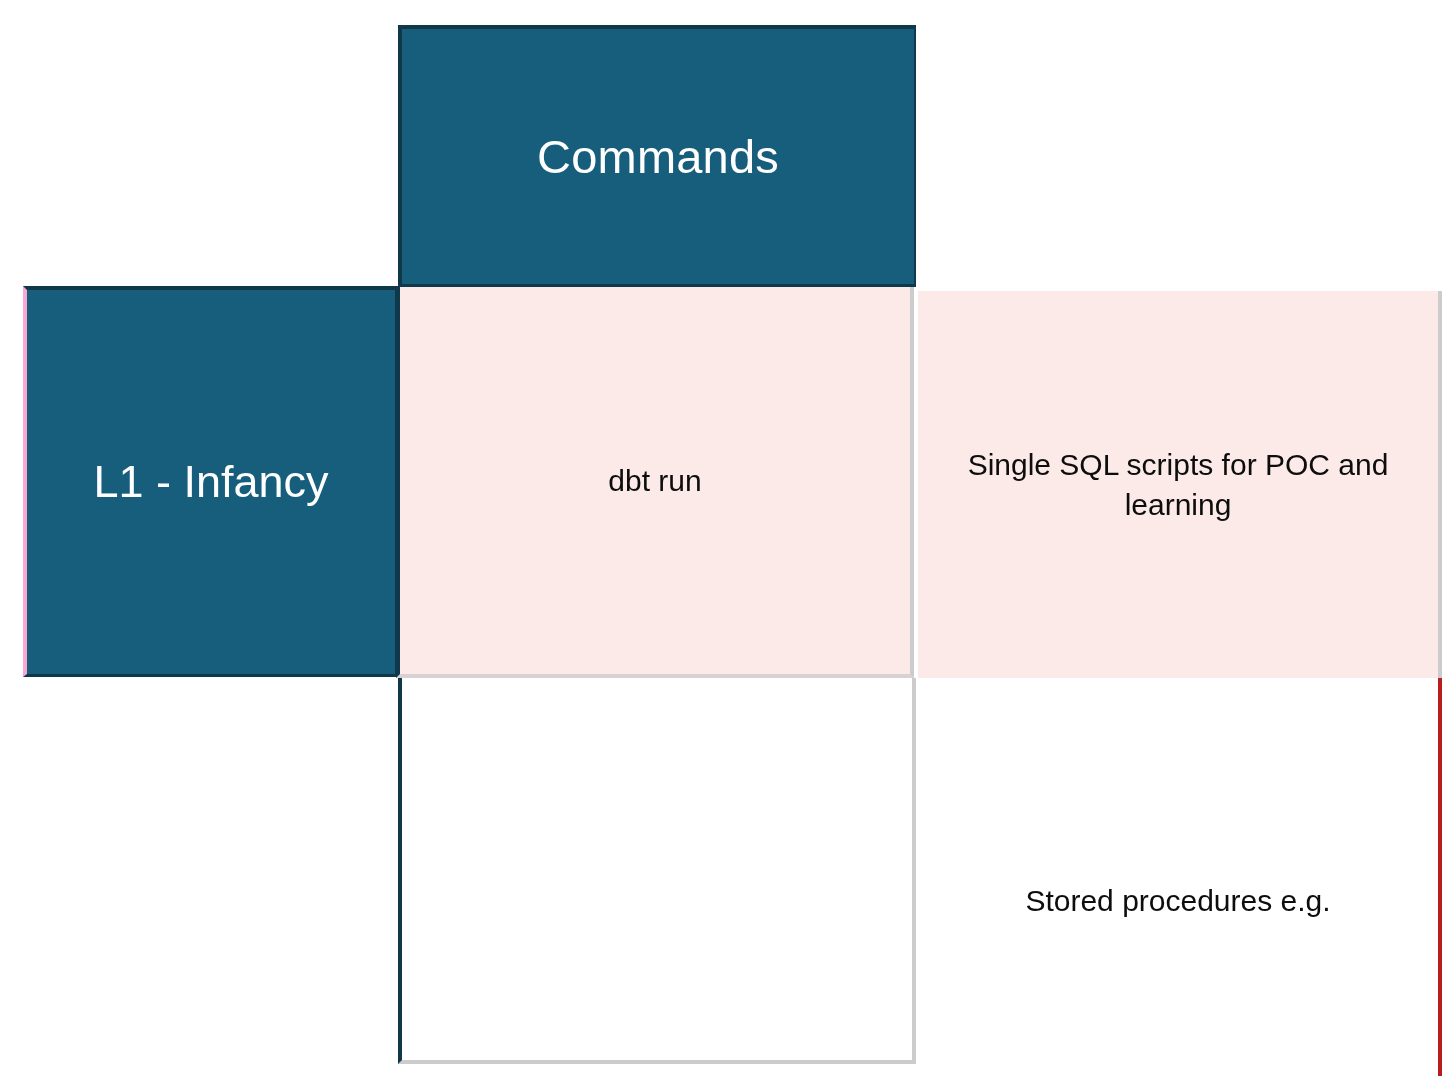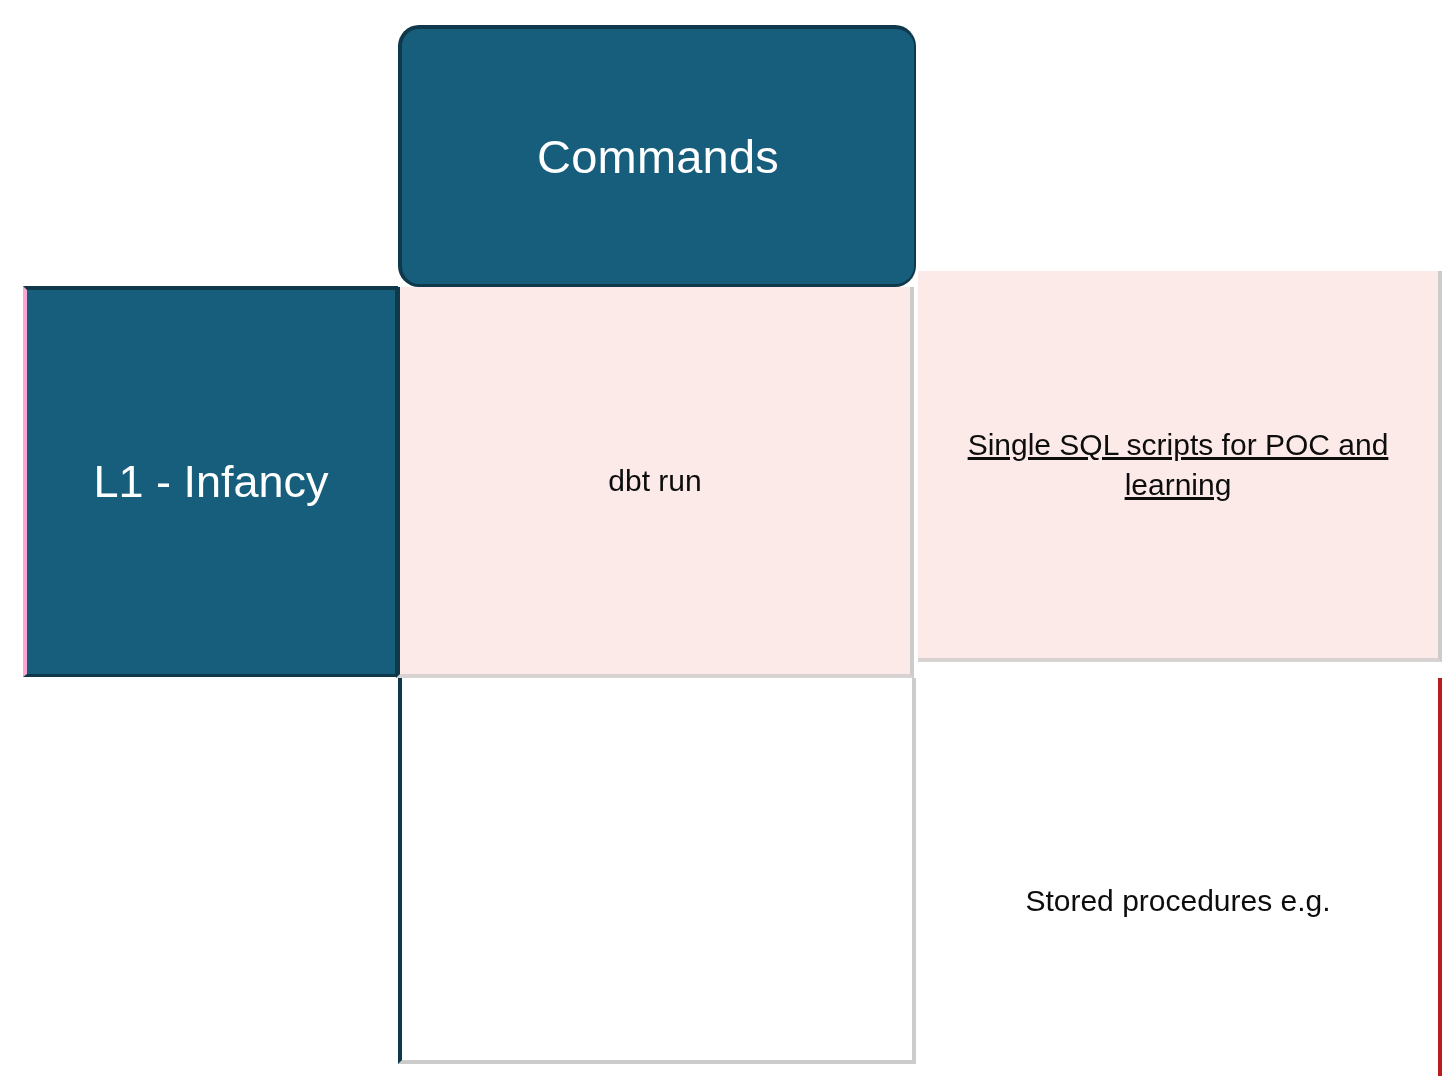--- a/index.html
+++ b/index.html
@@ -37,21 +37,20 @@
     border-top: 4px solid #10384B;
     border-bottom: 3px solid #10384B;
   }
   #hdr-commands {
     left: 398px;
     top: 25px;
     width: 518px;
     height: 262px;
     border-left: 4px solid #10384B;
     border-right: 2px solid #0F3A4D;
-    border-radius: 21px;
   }
   #hdr-models {
     left: 918px;
     top: 25px;
     width: 528px;
     height: 262px;
     border-left: 2px solid #0F3A4D;
   }
 
   
@@ -105,26 +104,25 @@
     left: 396px;
     top: 287px;
     width: 518px;
     height: 391px;
     border-left: 4px solid #10384B;
     border-right: 4px solid #CCCCCC;
     border-bottom: 4px solid #D8D2D2;
   }
   #cell-l1-models {
     left: 918px;
-    top: 271px;
+    top: 291px;
     width: 524px;
     height: 391px;
     border-right: 4px solid #CCCCCC;
     border-bottom: 4px solid #D8D2D2;
-    text-decoration: underline;
   }
   #cell-l0-commands {
     left: 398px;
     top: 678px;
     width: 518px;
     height: 386px;
     border-left: 4px solid #10384B;
     border-right: 4px solid #CCCCCC;
     border-bottom: 4px solid #CCCCCC;
   }

